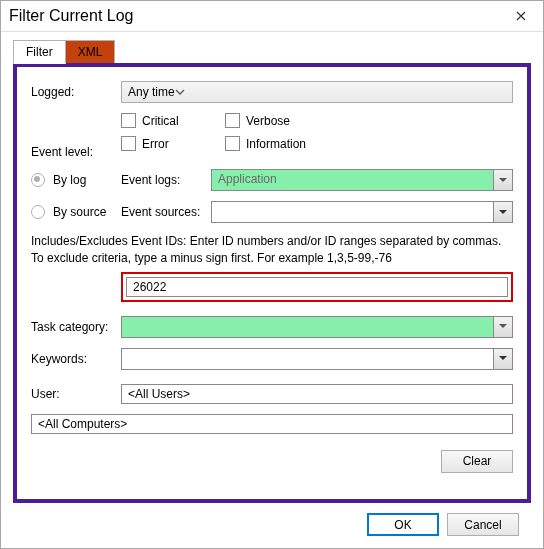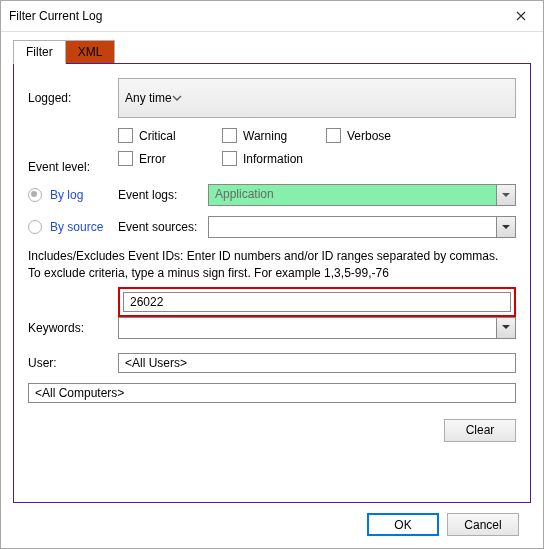--- a/index.html
+++ b/index.html
@@ -1,44 +1,44 @@
 <!DOCTYPE html>
 <html><head>
 <meta charset="utf-8">
 <style>
   html,body{margin:0;padding:0;font-family:"Segoe UI",Tahoma,sans-serif;font-size:12px;color:#000;background:#fff}
   .window{width:544px;height:549px;border:1px solid #a7a7a7;box-sizing:border-box;background:#fff;position:relative}
   .titlebar{height:30px;display:flex;align-items:center;justify-content:space-between;padding:0 0 0 8px;border-bottom:1px solid #e0e0e0}
-  .title{font-size:12px}
+  .title{font-size:16px}
   .close-btn{width:44px;height:30px;display:flex;align-items:center;justify-content:center;cursor:default}
   .panel{padding:8px 12px 12px 12px}
   .tabs{display:flex;align-items:center;height:24px;margin-bottom:-1px}
   .tab{padding:4px 12px 4px 12px;border:1px solid #b1b1b1;background:#fff;margin-right:-1px;cursor:default;position:relative}
   .tab.active{border-bottom:1px solid #fff;background:#fff;z-index:2}
   .tab:not(.active){background:#c2410c}
-  .tab-body{border:1px solid #4c1d95;padding:14px 14px 19px 14px;position:relative;min-height:440px;box-sizing:border-box}
+  .tab-body{border:4px solid #4c1d95;padding:14px 14px 19px 14px;position:relative;min-height:440px;box-sizing:border-box}
   .row{display:flex;align-items:center;margin-bottom:10px}
   .row.top{align-items:flex-end}
   .lab{width:90px;flex:0 0 90px}
   .content{flex:1}
-  .dropdown{height:40px;border:1px solid #acacac;background:linear-gradient(#f6f6f6,#e9e9e9);display:flex;align-items:center;justify-content:flex-start;padding:0 2px 0 6px;width:100%;box-sizing:border-box}
+  .dropdown{height:22px;border:1px solid #acacac;background:linear-gradient(#f6f6f6,#e9e9e9);display:flex;align-items:center;justify-content:flex-start;padding:0 2px 0 6px;width:100%;box-sizing:border-box}
   .dropdown .arrow{width:18px;text-align:center;color:#444}
   .combo{height:22px;border:1px solid #888;display:flex;width:100%;box-sizing:border-box;background:#fff}
   .combo.disabled{background:#86efac;color:#6a6a6a}
   .combo .val{flex:1;padding:2px 6px;overflow:hidden}
   .combo .btn{width:18px;border-left:1px solid #888;background:linear-gradient(#f2f2f2,#dcdcdc);display:flex;align-items:center;justify-content:center}
   .chk-row{display:flex;flex-wrap:wrap;gap:0}
   .chk{display:flex;align-items:center;margin-right:8px;margin-bottom:8px;width:96px}
   .chk.wide{width:120px}
   .chk-box{width:13px;height:13px;border:1px solid #888;margin-right:6px;background:#fff}
   .radio{width:12px;height:12px;border:1px solid #888;border-radius:50%;margin-right:8px;display:inline-block;vertical-align:middle;background:#fff;position:relative}
   .radio.sel::after{content:"";position:absolute;left:2px;top:2px;width:6px;height:6px;border-radius:50%;background:#888}
   .radio.dis{border-color:#b0b0b0}
   .radio.dis.sel::after{background:#b0b0b0}
-  .radio-lab{color:#1d4ed8;display:inline-block;vertical-align:middle}
+  .radio-lab{color:#000000;display:inline-block;vertical-align:middle}
   .help{margin:8px 4px 4px 0;line-height:1.45}
   .red-wrap{border:2px solid #d30000;padding:3px;margin-left:90px}
   .txt{height:20px;border:1px solid #888;width:100%;box-sizing:border-box;padding:2px 6px;font-family:inherit;font-size:12px}
   .clear-row{display:flex;justify-content:flex-end;margin-top:16px}
   .btn-std{min-width:72px;height:23px;border:1px solid #adadad;background:linear-gradient(#f8f8f8,#e6e6e6);padding:0 12px;display:flex;align-items:center;justify-content:center;cursor:default;font-family:inherit;font-size:12px}
   .btn-std.primary{border:2px solid #0078d7;background:#fff}
   .dlg-buttons{position:absolute;right:24px;bottom:12px;display:flex;gap:8px}
   svg{display:block}
 </style>
 </head>
@@ -77,24 +77,20 @@
         </div>
       </div>
 
       <div class="row top">
         <div class="lab">Event level:</div>
         <div class="content">
           <div class="chk-row">
             <div class="chk">
                 <span class="chk-box"></span>
                 <span>Critical</span>
-              </div>
-            <div class="chk">
-                <span class="chk-box"></span>
-                <span>Warning</span>
               </div>
             <div class="chk wide">
                 <span class="chk-box"></span>
                 <span>Verbose</span>
               </div>
           </div>
           <div class="chk-row">
             <div class="chk">
                 <span class="chk-box"></span>
                 <span>Error</span>
@@ -136,20 +132,33 @@
           </div>
         </div>
       </div>
 
       <div class="help">Includes/Excludes Event IDs: Enter ID numbers and/or ID ranges separated by commas. To exclude criteria, type a minus sign first. For example 1,3,5-99,-76</div>
 
       <div class="red-wrap">
         <input class="txt" value="26022" style="">
       </div>
 
+      <div class="row" style="margin-top:14px">
+        <div class="lab">Task category:</div>
+        <div class="content">
+          <div class="combo disabled">
+            <div class="val"></div>
+            <div class="btn">
+                <svg width="8" height="5" viewBox="0 0 8 5">
+                  <path d="M0 0 L4 4 L8 0 Z" fill="#555"></path>
+                </svg>
+              </div>
+          </div>
+        </div>
+      </div>
 
       <div class="row">
         <div class="lab">Keywords:</div>
         <div class="content">
           <div class="combo">
             <div class="val"></div>
             <div class="btn">
                 <svg width="8" height="5" viewBox="0 0 8 5">
                   <path d="M0 0 L4 4 L8 0 Z" fill="#333"></path>
                 </svg>

